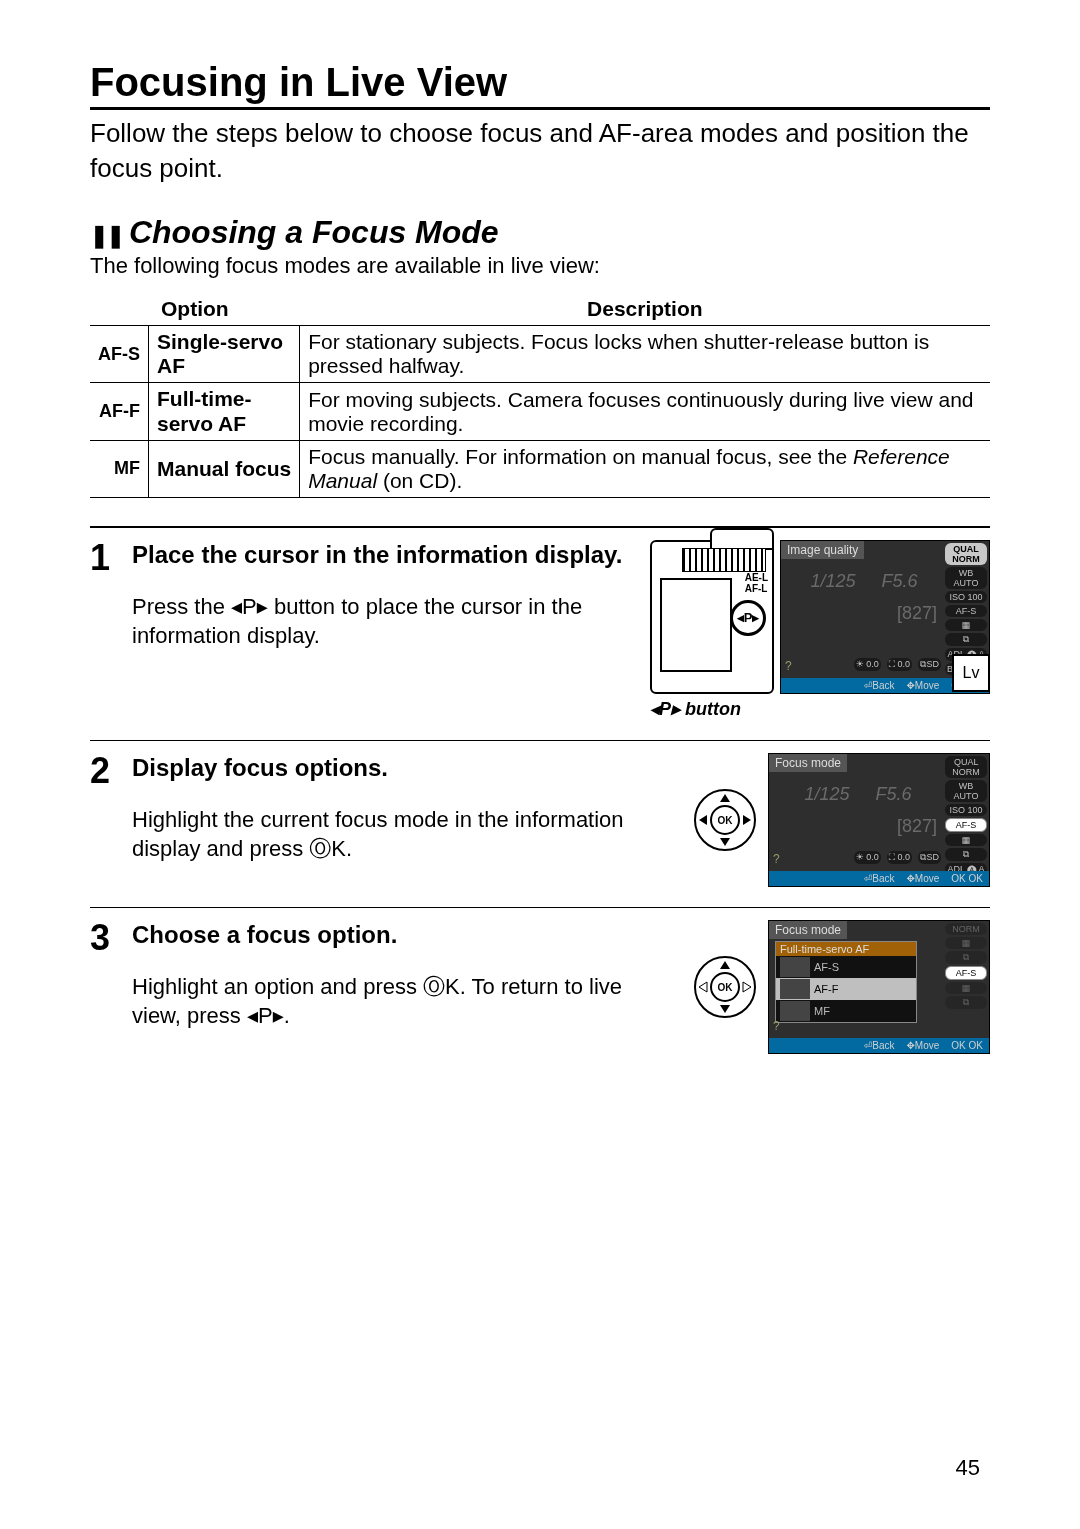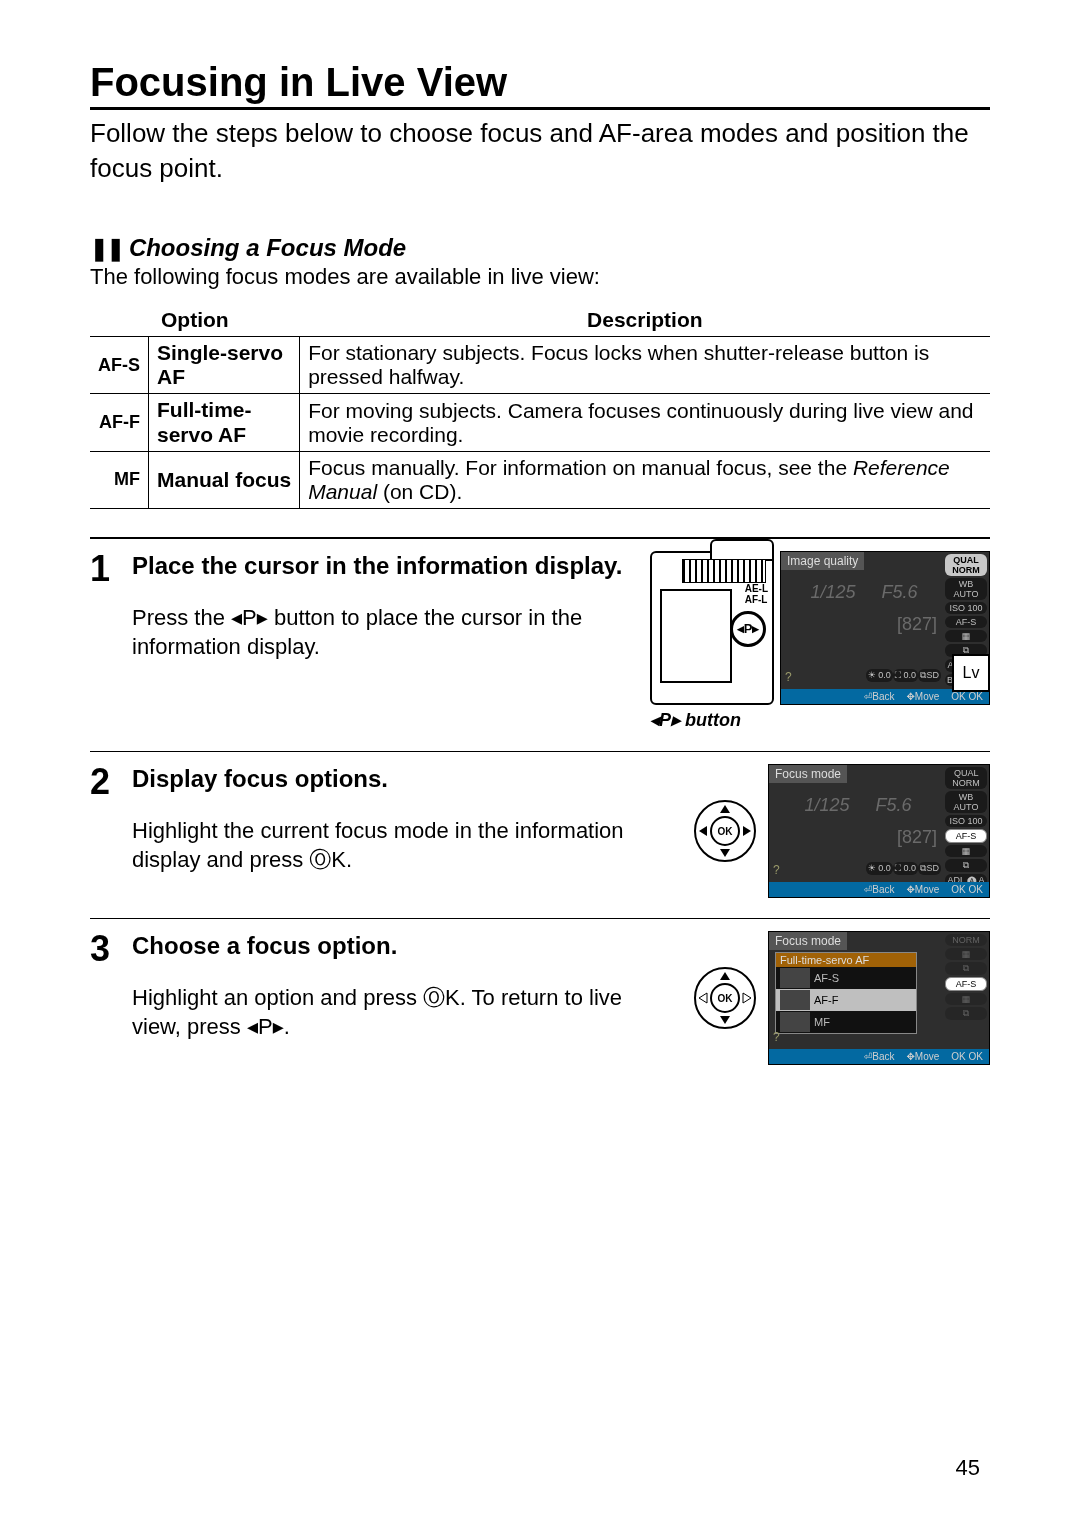--- a/index.html
+++ b/index.html
@@ -35,24 +35,23 @@
     align-items: baseline;
     gap: 6px;
     margin-bottom: 2px;
   }
   .tally {
     font-size: 22px;
     font-weight: 900;
     letter-spacing: -2px;
   }
   .subhead {
-    font-size: 24px;
+    font-size: 32px;
     font-weight: 700;
     font-style: italic;
-    margin-top: 20px;
   }
   .lead {
     font-size: 22px;
     margin: 0 0 14px 0;
   }
   table.modes {
     width: 100%;
     border-collapse: collapse;
     font-size: 21px;
   }
@@ -224,21 +223,21 @@
   .info-count {
     position: absolute;
     right: 52px; top: 62px;
     color: #6a6a6a;
     font-size: 18px;
     margin-left: 20px;
   }
   .info-bottom-row {
     position: absolute;
     left: 6px; right: 48px; bottom: 22px;
-    display: flex; justify-content: flex-end;
+    display: flex; gap: 6px; justify-content: flex-end;
   }
   .info-foot {
     position: absolute;
     left: 0; right: 0; bottom: 0;
     background: #0369a1;
     display: flex; gap: 12px; justify-content: flex-end;
     font-size: 10px; padding: 2px 6px;
   }
   .info-q {
     position: absolute;

